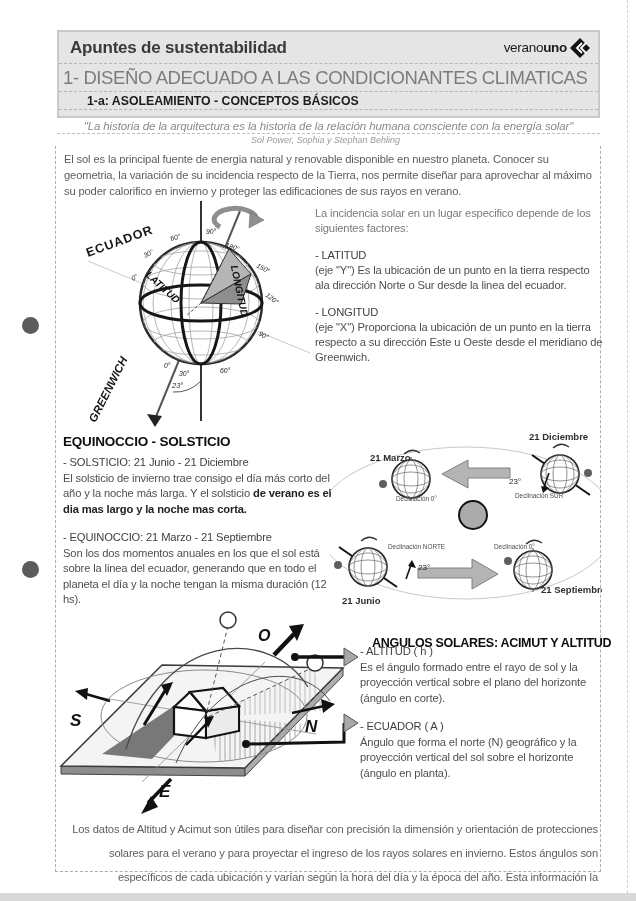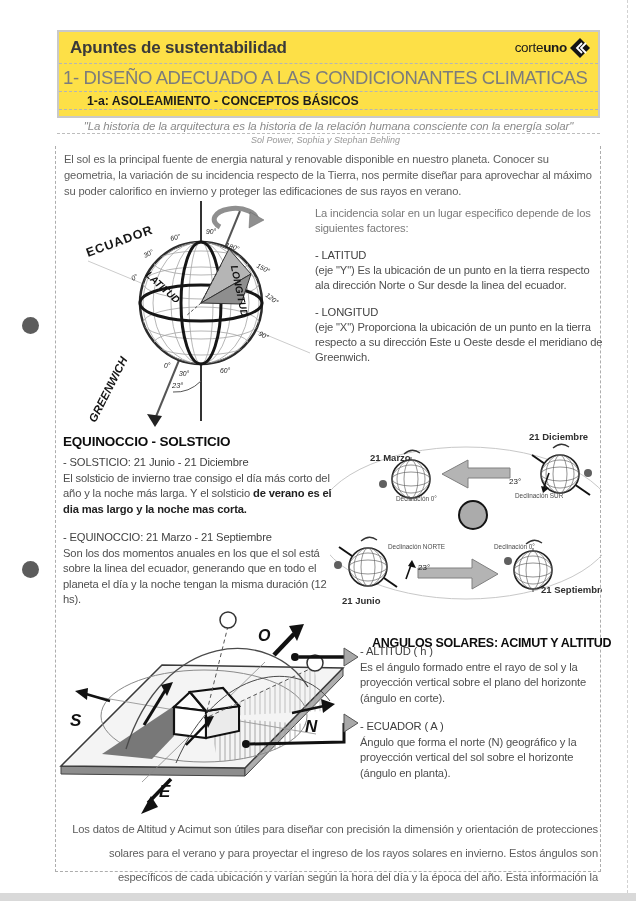--- a/index.html
+++ b/index.html
@@ -1,21 +1,21 @@
 <!DOCTYPE html>
 <html><head>
 <meta charset="utf-8">
 <style>
   html,body{margin:0;padding:0;background:#fff;}
   #page{position:relative;width:636px;height:901px;background:#ffffff;overflow:hidden;
         font-family:"Liberation Sans",sans-serif;color:#555;}
   .hole{position:absolute;left:22px;width:17px;height:17px;border-radius:50%;background:#5c5c5c;}
   #hole1{top:317px}#hole2{top:561px}
   .header-box{position:absolute;left:57px;top:30px;width:543px;height:88px;border:2px solid #c9c9c9;
-        background:#fde047;box-sizing:border-box;}
+        background:#e5e5e5;box-sizing:border-box;}
   .hb-row1{display:flex;justify-content:space-between;align-items:center;height:32px;
         padding:0 8px 0 11px;border-bottom:1px dashed #b5b5b5;box-sizing:border-box;}
   .app-title{font-size:17px;font-weight:bold;color:#3a3a3a;letter-spacing:-0.2px;}
   .logo{display:flex;align-items:center;gap:3px;}
   .logo-text{font-size:13.5px;color:#1a1a1a;letter-spacing:-0.3px;}
   .logo-text b{font-weight:bold;margin-top:22px;}
   .hb-row2{height:28px;line-height:28px;font-size:18.5px;color:#7c7c7c;letter-spacing:-0.4px;
         padding:0 4px;border-bottom:1px dashed #b5b5b5;box-sizing:border-box;white-space:nowrap;}
   .hb-row3{height:18px;line-height:18px;font-size:12.3px;font-weight:bold;color:#1c1c1c;
         padding:0 4px 0 28px;border-bottom:1px dashed #b5b5b5;box-sizing:border-box;}
@@ -58,21 +58,21 @@
 
 <div id="page">
 
   <div class="hole" id="hole1"></div>
   <div class="hole" id="hole2"></div>
 
   <div class="header-box">
     <div class="hb-row1">
       <span class="app-title">Apuntes de sustentabilidad</span>
       <span class="logo">
-        <span class="logo-text"><span>corte</span><b>uno</b></span>
+        <span class="logo-text"><span>verano</span><b>uno</b></span>
         <svg width="20" height="20" viewBox="0 0 20 20">
           <path d="M10 0 L20 10 L10 20 L0 10 Z" fill="#141414"></path>
           <path d="M12 5 L7 10 L12 15" stroke="#fff" stroke-width="1.8" fill="none"></path>
           <path d="M16 5 L11 10 L16 15" stroke="#fff" stroke-width="1.8" fill="none"></path>
         </svg>
       </span>
     </div>
     <div class="hb-row2">1- DISEÑO ADECUADO A LAS CONDICIONANTES CLIMATICAS</div>
     <div class="hb-row3">1-a: ASOLEAMIENTO - CONCEPTOS BÁSICOS</div>
   </div>

